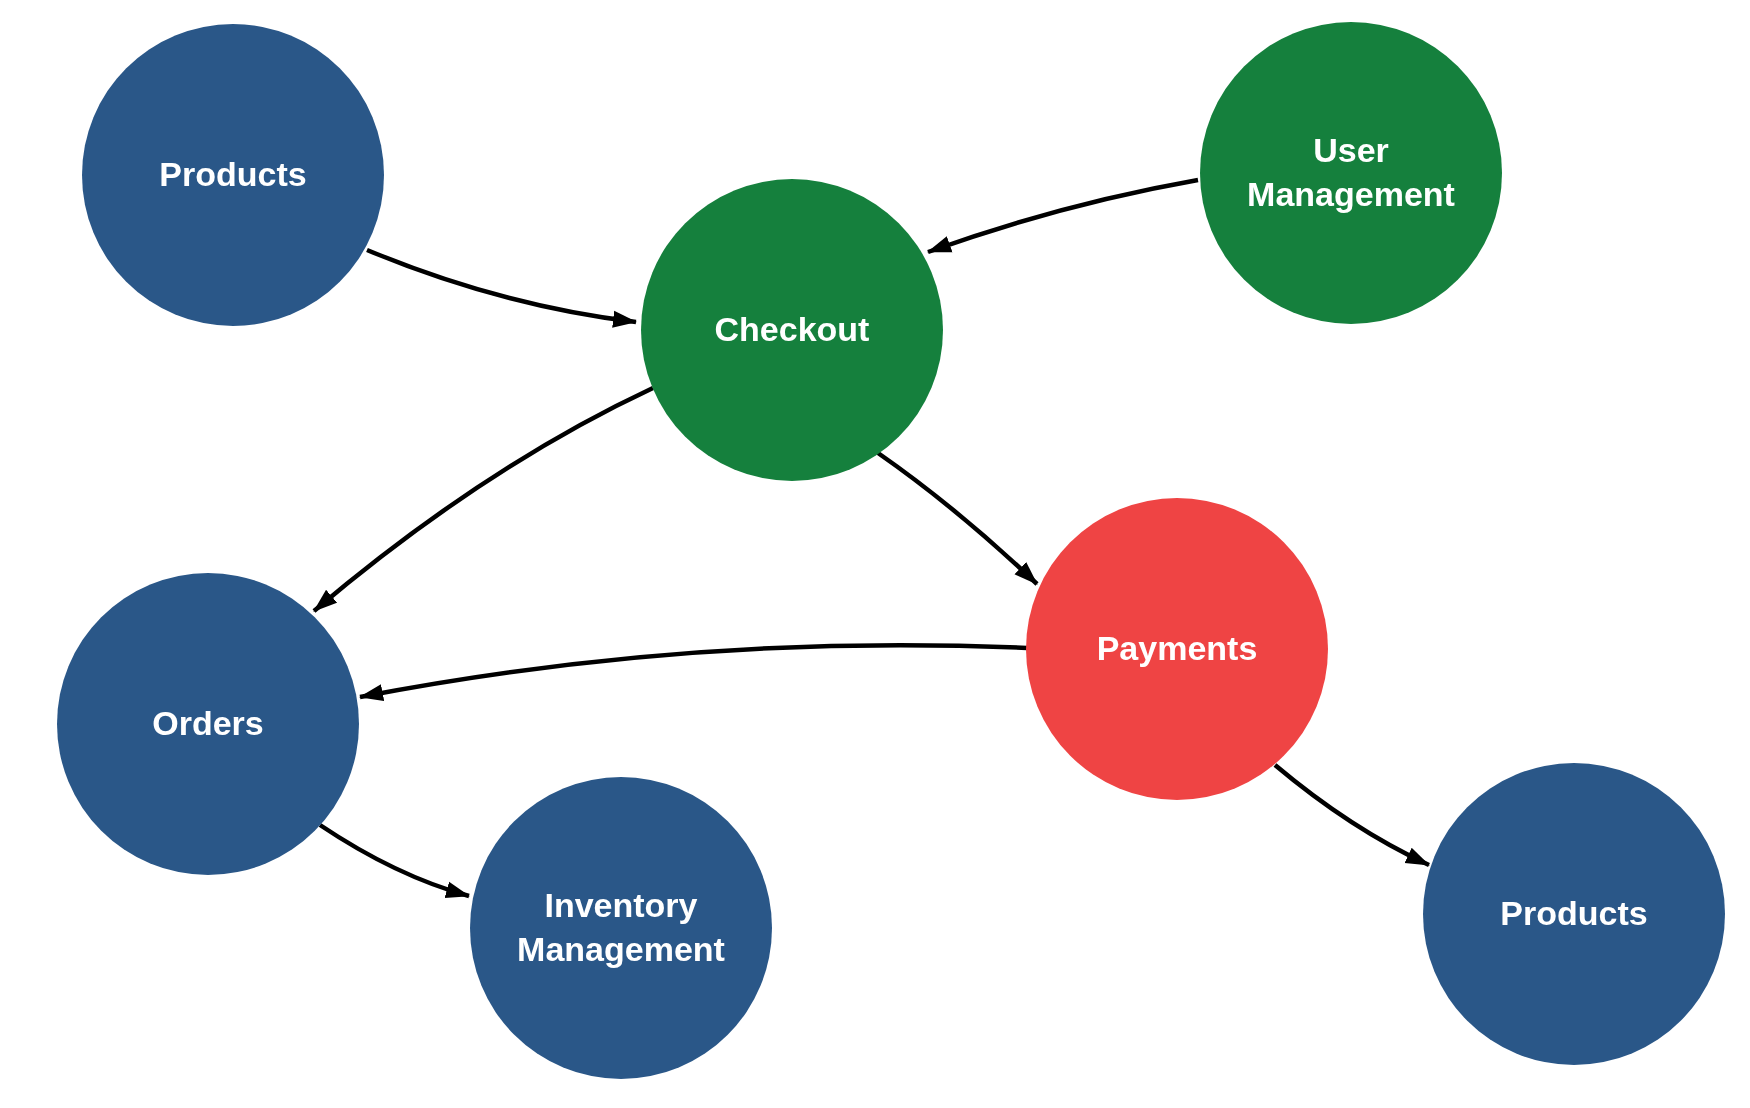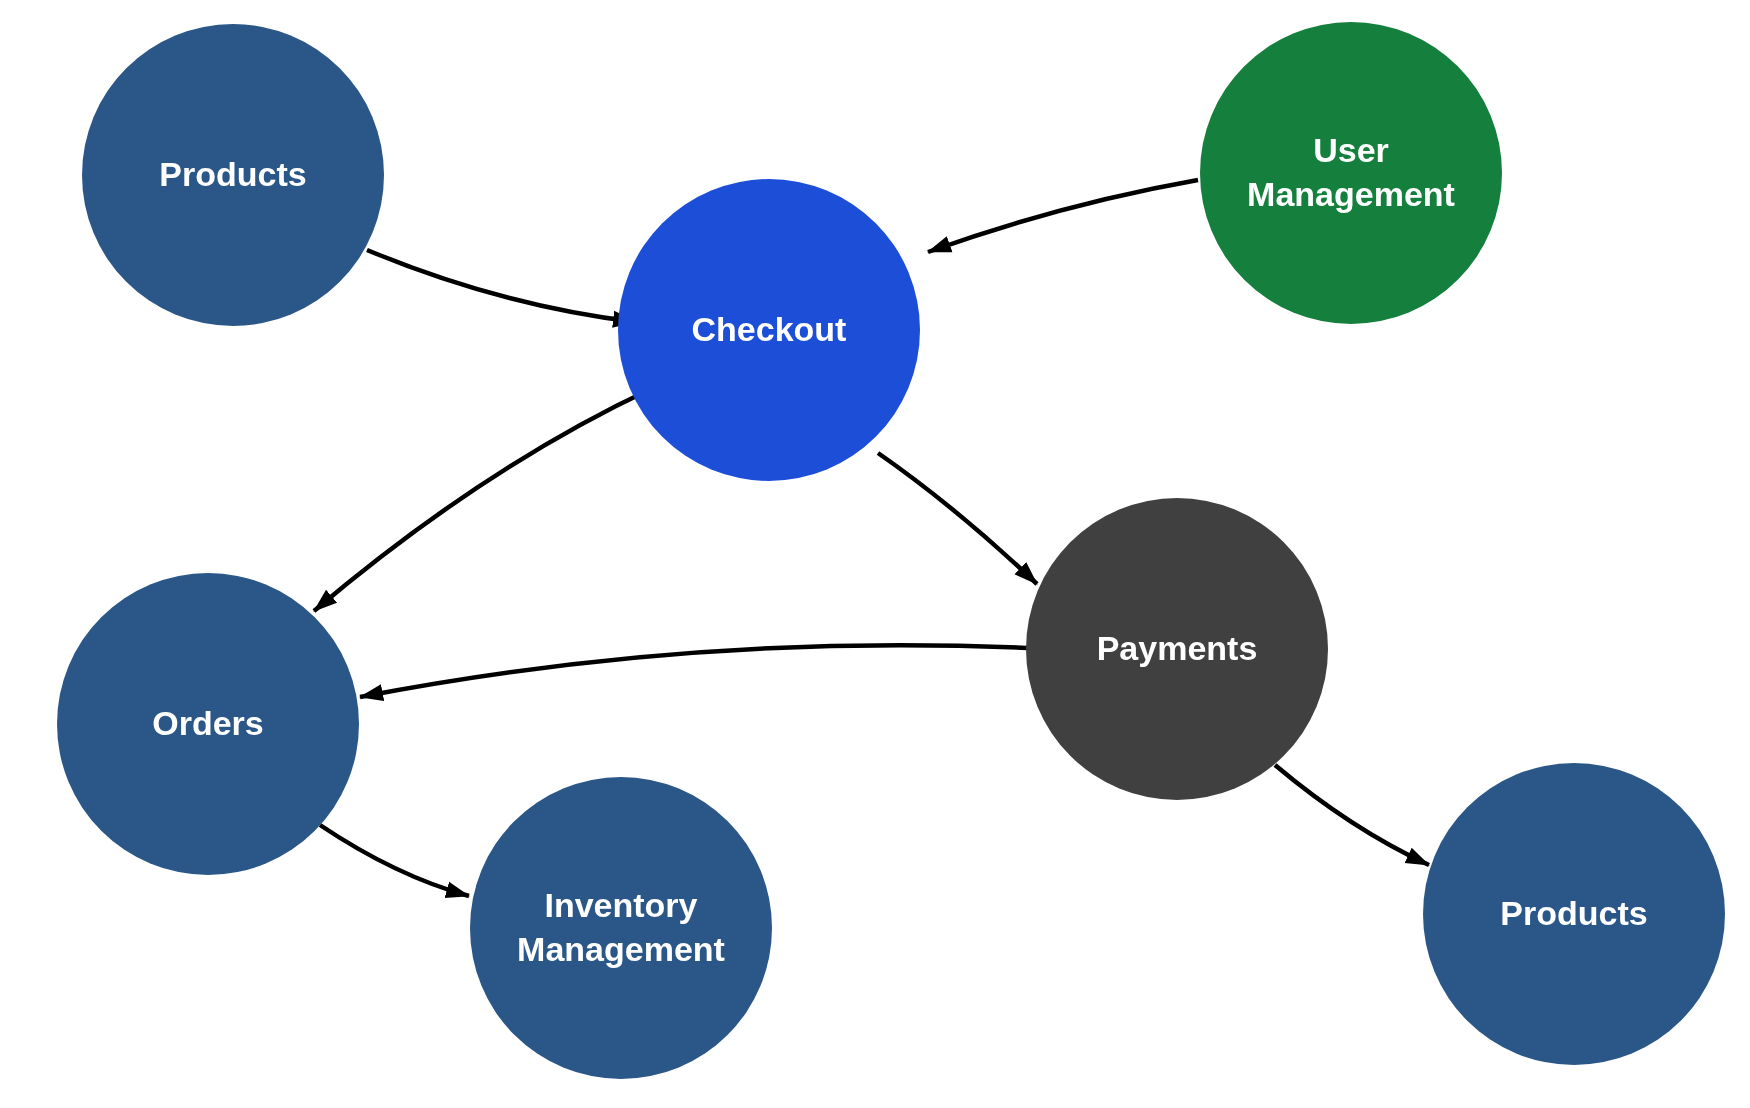--- a/index.html
+++ b/index.html
@@ -66,29 +66,29 @@
   </svg>
 
   <div class="node" style="left: 82px; top: 24px; background: rgb(42, 87, 136); color: rgb(255, 255, 255);">
     <span class="label">Products</span>
   </div>
 
   <div class="node" style="left: 1200px; top: 22px; background: #15803d; color: rgb(255, 255, 255);">
     <span class="label">User Management</span>
   </div>
 
-  <div class="node" style="left: 618px; top: 179px; background: #1d4ed8; color: rgb(255, 255, 255);">
+  <div class="node" style="left: 641px; top: 179px; background: #15803d; color: rgb(255, 255, 255);">
     <span class="label">Checkout</span>
   </div>
 
   <div class="node" style="left: 57px; top: 573px; background: rgb(42, 87, 136); color: rgb(255, 255, 255); text-align: right;">
     <span class="label">Orders</span>
   </div>
 
-  <div class="node" style="left: 1026px; top: 498px; background: #404040; color: rgb(255, 255, 255);">
+  <div class="node" style="left: 1026px; top: 498px; background: #ef4444; color: rgb(255, 255, 255);">
     <span class="label">Payments</span>
   </div>
 
   <div class="node" style="left: 470px; top: 777px; background: rgb(42, 87, 136); color: #ffffff;">
     <span class="label">Inventory Management</span>
   </div>
 
   <div class="node" style="left: 1423px; top: 763px; background: rgb(42, 87, 136); color: rgb(255, 255, 255);">
     <span class="label">Products</span>
   </div>

